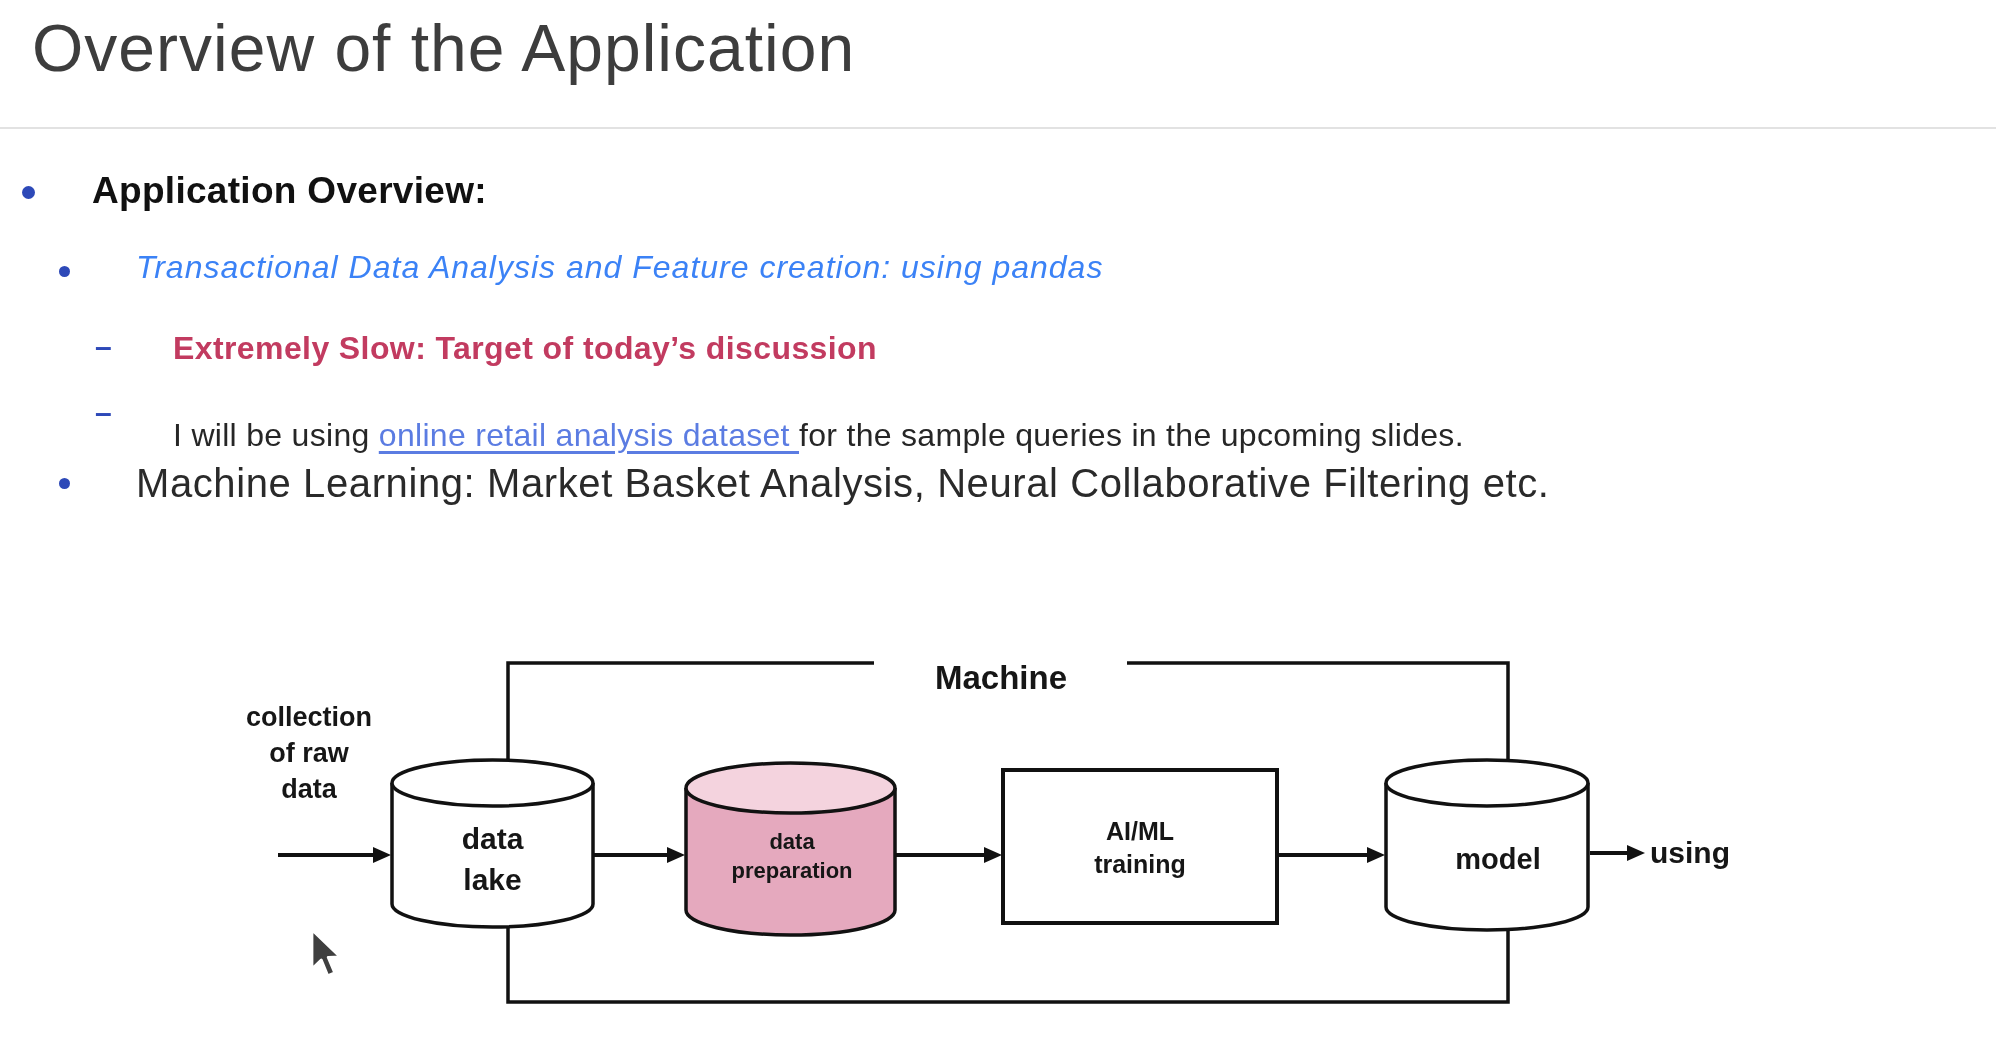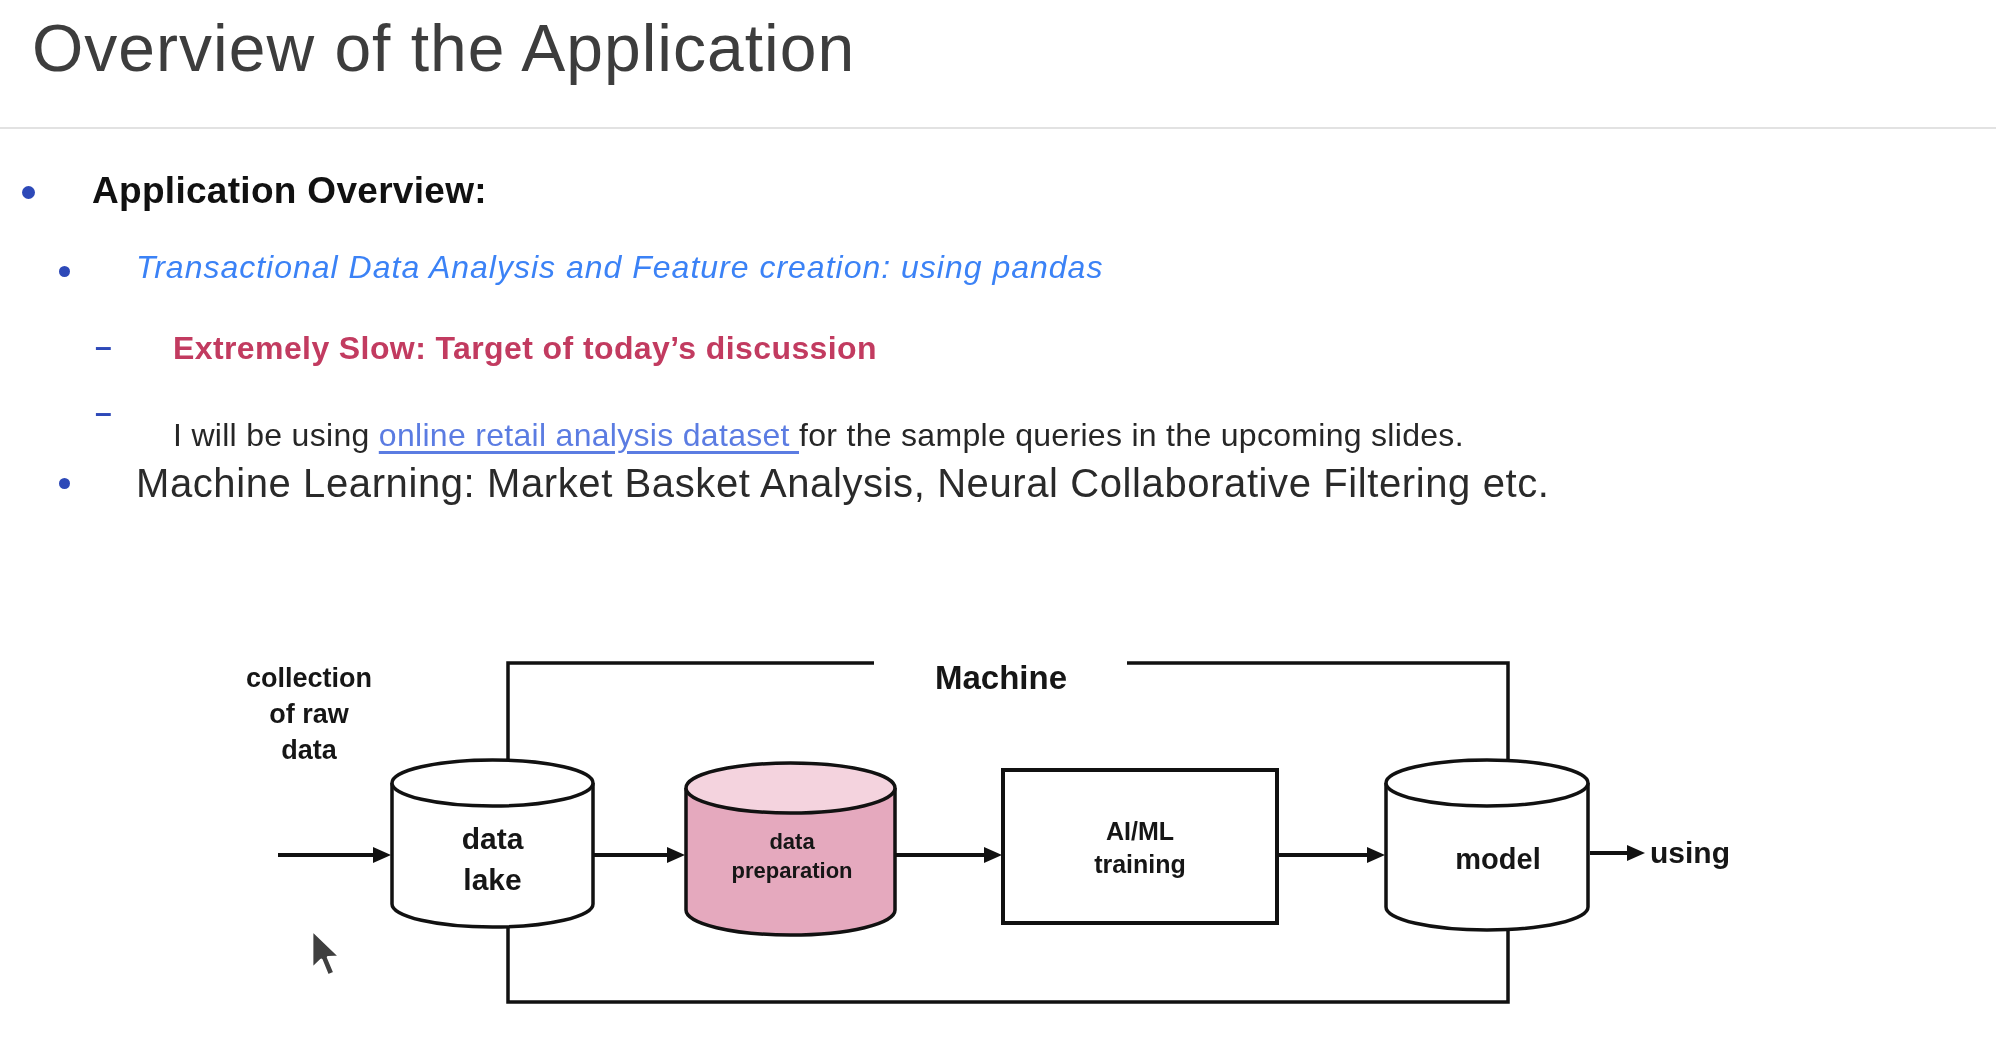--- a/index.html
+++ b/index.html
@@ -53,21 +53,21 @@
     position:absolute;left:136px;top:461px;
     font-size:40px;font-weight:400;color:#2a2a2a;letter-spacing:0.6px;text-align:center;
   }
 
   
   .diagram-svg{position:absolute;left:0;top:630px;}
   .dlabel{
     position:absolute;color:#161616;text-align:center;white-space:pre-line;
   }
   .lbl-analysis{left:886px;top:657px;width:230px;font-size:33px;font-weight:700;line-height:42px;}
-  .lbl-collection{left:214px;top:660px;width:190px;font-size:27px;font-weight:600;line-height:36px;}
+  .lbl-collection{left:214px;top:699px;width:190px;font-size:27px;font-weight:600;line-height:36px;}
   .lbl-datalake{left:392px;top:818px;width:201px;font-size:30px;font-weight:700;line-height:41px;}
   .lbl-dataprep{left:688px;top:827px;width:208px;font-size:22px;font-weight:700;line-height:29px;}
   .lbl-aiml{left:1003px;top:815px;width:274px;font-size:25px;font-weight:600;line-height:33px;}
   .lbl-model{left:1387px;top:842px;width:222px;font-size:29px;font-weight:600;line-height:34px;}
   .lbl-deploy{left:1650px;top:836px;width:180px;font-size:30px;font-weight:700;text-align:left;}
 
   .cursor{position:absolute;left:309px;top:928px;}
 </style>
 </head>
 <body>

